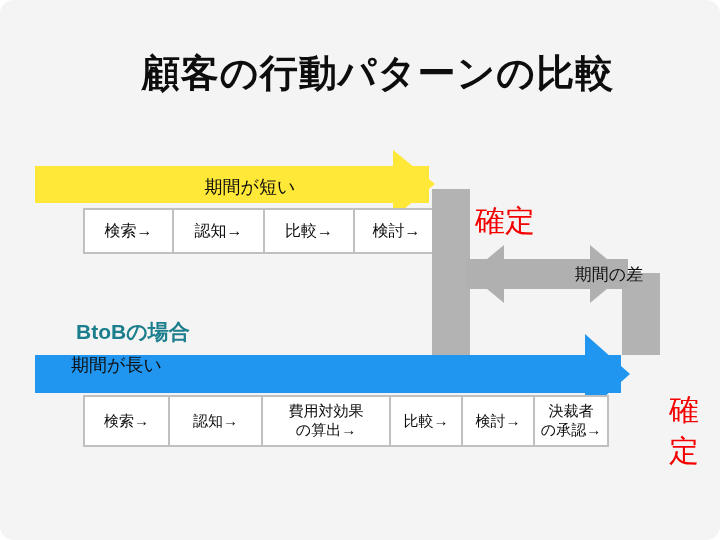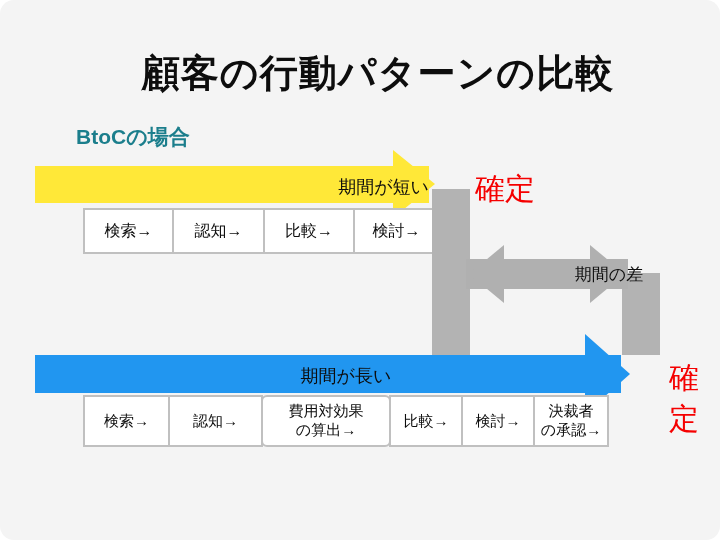--- a/index.html
+++ b/index.html
@@ -46,41 +46,40 @@
   }
   .yellow-head {
     left: 393px; top: 150px;
     width: 0; height: 0;
     border-top: 34.5px solid transparent;
     border-bottom: 34.5px solid transparent;
     border-left: 42px solid #ffe838;
   }
   .yellow-label {
     left: 35px; top: 175px; width: 358px;
-    text-align: right;
+    text-align: center;
     font-size: 18px;
     color: #0d0d0d;
   }
 
   
   .blue-body {
     left: 35px; top: 355px;
     width: 550px; height: 38px;
     background: #2196f0;
   }
   .blue-head {
     left: 585px; top: 334px;
     width: 0; height: 0;
     border-top: 40px solid transparent;
     border-bottom: 40px solid transparent;
     border-left: 45px solid #2196f0;
   }
   .blue-label {
-    left: 35px; top: 364px; width: 550px;
-    text-align: center;
+    left: 35px; top: 353px; width: 550px;
     font-size: 18px;
     color: #0d0d0d;
   }
 
   
   .gap-body {
     left: 466px; top: 259px;
     width: 126px; height: 30px;
     background: #b0b0b0;
   }
@@ -112,20 +111,21 @@
     background: #b3b3b3;
   }
   .vline-left  { left: 432px; top: 189px; height: 166px; }
   .vline-right { left: 622px; top: 273px; height: 82px; }
 
   
   .confirm {
     font-size: 30px;
     color: #f50000;
     font-weight: 500;
+    margin-top: 32px;
   }
   .confirm-btoc { left: 439px; top: 169px; }
   .confirm-btob { left: 633px; top: 358px; }
 
   
   .steps-row {
     display: flex;
     align-items: stretch;
   }
   .steps-btoc { left: 35px; top: 208px; height: 46px; }
@@ -141,31 +141,30 @@
     text-align: center;
     font-size: 16px;
     line-height: 1.25;
     color: #0d0d0d;
     white-space: pre-line;
   }
   .steps-row .step-box:first-child { margin-left: 12px; }
   .steps-btob .step-box { font-size: 15px; }
 
   .w91  { width: 91px; }  .w93 { width: 93px; }  .w92 { width: 92px; }  .w87b { width: 87px; }
-  .w87  { width: 87px; }  .w95 { width: 95px; }  .w130 { width: 130px; border-radius: 6px; } .w74 { width: 74px; }
+  .w87  { width: 87px; }  .w95 { width: 95px; }  .w130 { width: 130px; } .w74 { width: 74px; }
   .w97  { width: 76px; }
 </style>
 </head>
 <body>
 
 <div class="slide">
 
   <div class="abs slide-title">顧客の行動パターンの比較</div>
 
-  <div class="abs section-heading heading-btoc">BtoCの場合</div>
 
   <div class="abs yellow-body"></div>
   <div class="abs yellow-head"></div>
   <div class="abs yellow-label">期間が短い</div>
   <div class="abs confirm confirm-btoc">確定</div>
 
   <div class="abs steps-row steps-btoc">
     <div class="step-box w91">検索→</div>
     <div class="step-box w93">認知→</div>
     <div class="step-box w92">比較→</div>
@@ -173,20 +172,21 @@
   </div>
 
   <div class="abs vline vline-left"></div>
   <div class="abs vline vline-right"></div>
 
   <div class="abs gap-body"></div>
   <div class="abs gap-head-left"></div>
   <div class="abs gap-head-right"></div>
   <div class="abs gap-label">期間の差</div>
 
+  <div class="abs section-heading heading-btob">BtoBの場合</div>
 
   <div class="abs blue-body"></div>
   <div class="abs blue-head"></div>
   <div class="abs blue-label">期間が長い</div>
   <div class="abs confirm confirm-btob">確定</div>
 
   <div class="abs steps-row steps-btob">
     <div class="step-box w87">検索→</div>
     <div class="step-box w95">認知→</div>
     <div class="step-box w130">費用対効果

